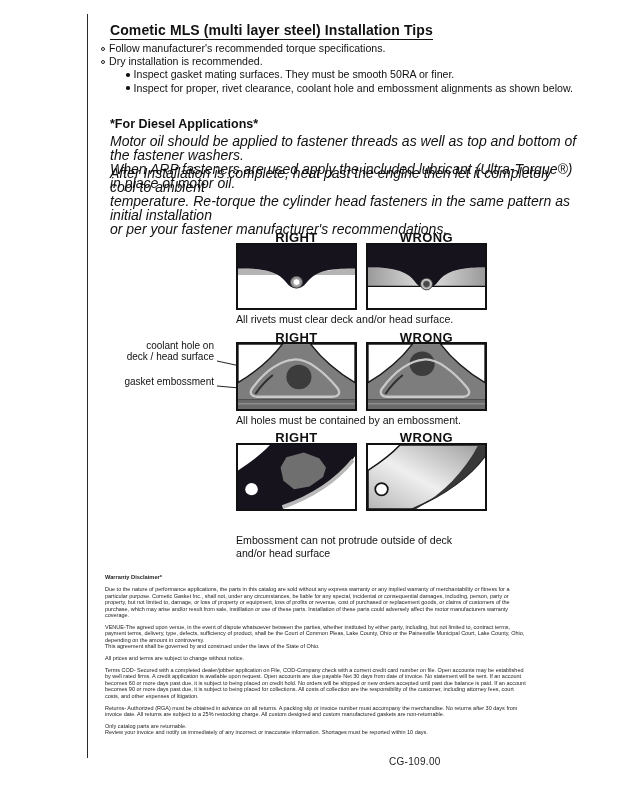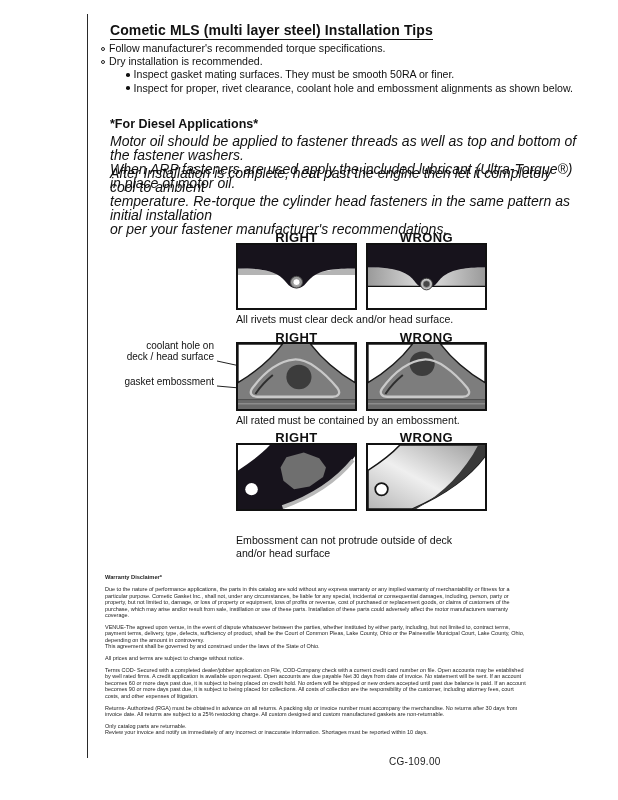--- a/index.html
+++ b/index.html
@@ -148,21 +148,21 @@
       <path d="M121,0 L75,0 C87,16 103,30 121,41 Z" fill="#ffffff" stroke="#1a1a1a" stroke-width="1.4"></path>
       <rect x="0" y="59" width="121" height="10" fill="#6a6a6a"></rect>
       <line x1="0" y1="59" x2="121" y2="59" stroke="#4a4a4a" stroke-width="1"></line>
       <line x1="0" y1="63.5" x2="121" y2="63.5" stroke="#a0a0a0" stroke-width="1"></line>
       <circle cx="56" cy="21" r="13" fill="#3c3c3c"></circle>
       <path d="M20,56 C14,56 11.5,52 14.5,47.5 C28,28 44,17.5 58,16.5 C71,15.5 88,28 103,47 C106.5,52 104,56 98,56 Z" fill="none" stroke="#c9c9c9" stroke-width="2.4"></path>
       <path d="M18,53 C24,44 30,38 36,33" fill="none" stroke="#2e2e2e" stroke-width="2"></path>
     </svg>
   </div>
 
-  <div class="cap cap-r2">All rated must be contained by an embossment.</div>
+  <div class="cap cap-r2">All holes must be contained by an embossment.</div>
 
   <div class="rw-head h-r3 col-right">RIGHT</div>
   <div class="rw-head h-r3 col-wrong">WRONG</div>
 
   <div class="panel pan-r3 col-right">
     <svg viewBox="0 0 121 68" preserveAspectRatio="none">
       <rect width="121" height="68" fill="#ffffff"></rect>
       <path d="M33,0 L121,0 L121,12 C103,37 77,54 46,68 L0,68 L0,27 C12,19 24,10 33,0 Z" fill="#17131c"></path>
       <path d="M119,16 C100,40 76,55 46,66" fill="none" stroke="#b9b9b9" stroke-width="4"></path>
       <path d="M50,13 L68,8 L84,14 L91,24 L88,34 L74,44 L58,47 L47,38 L44,24 Z" fill="#6f6f6f"></path>

